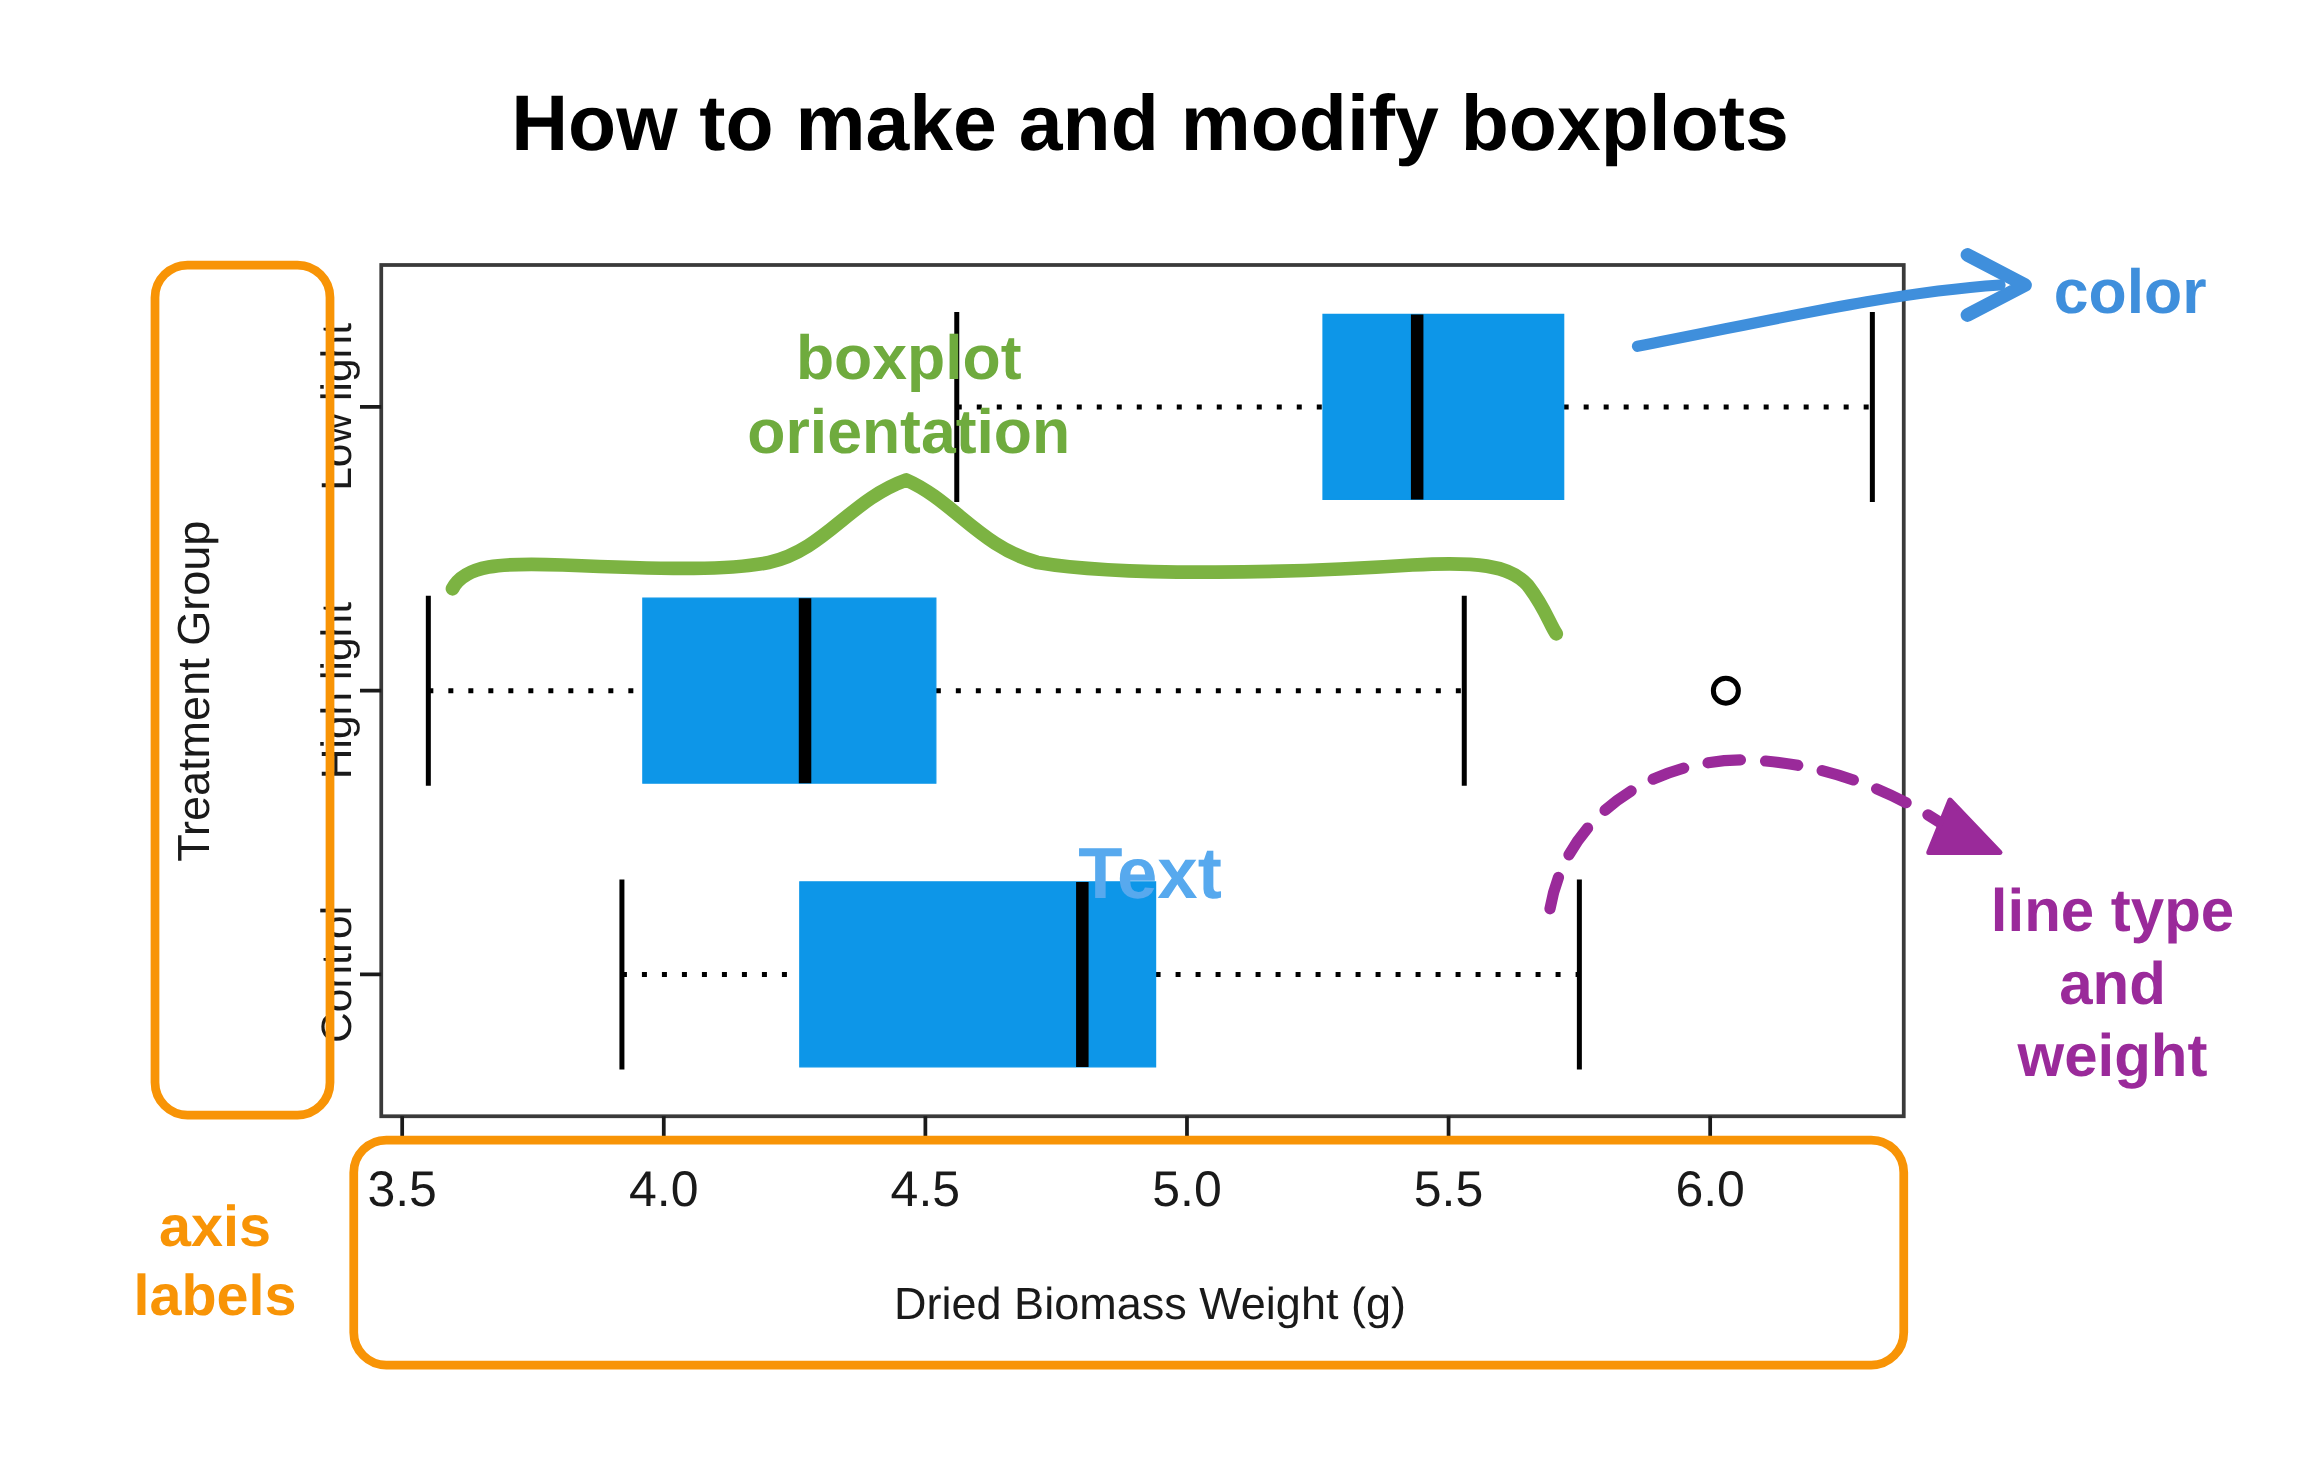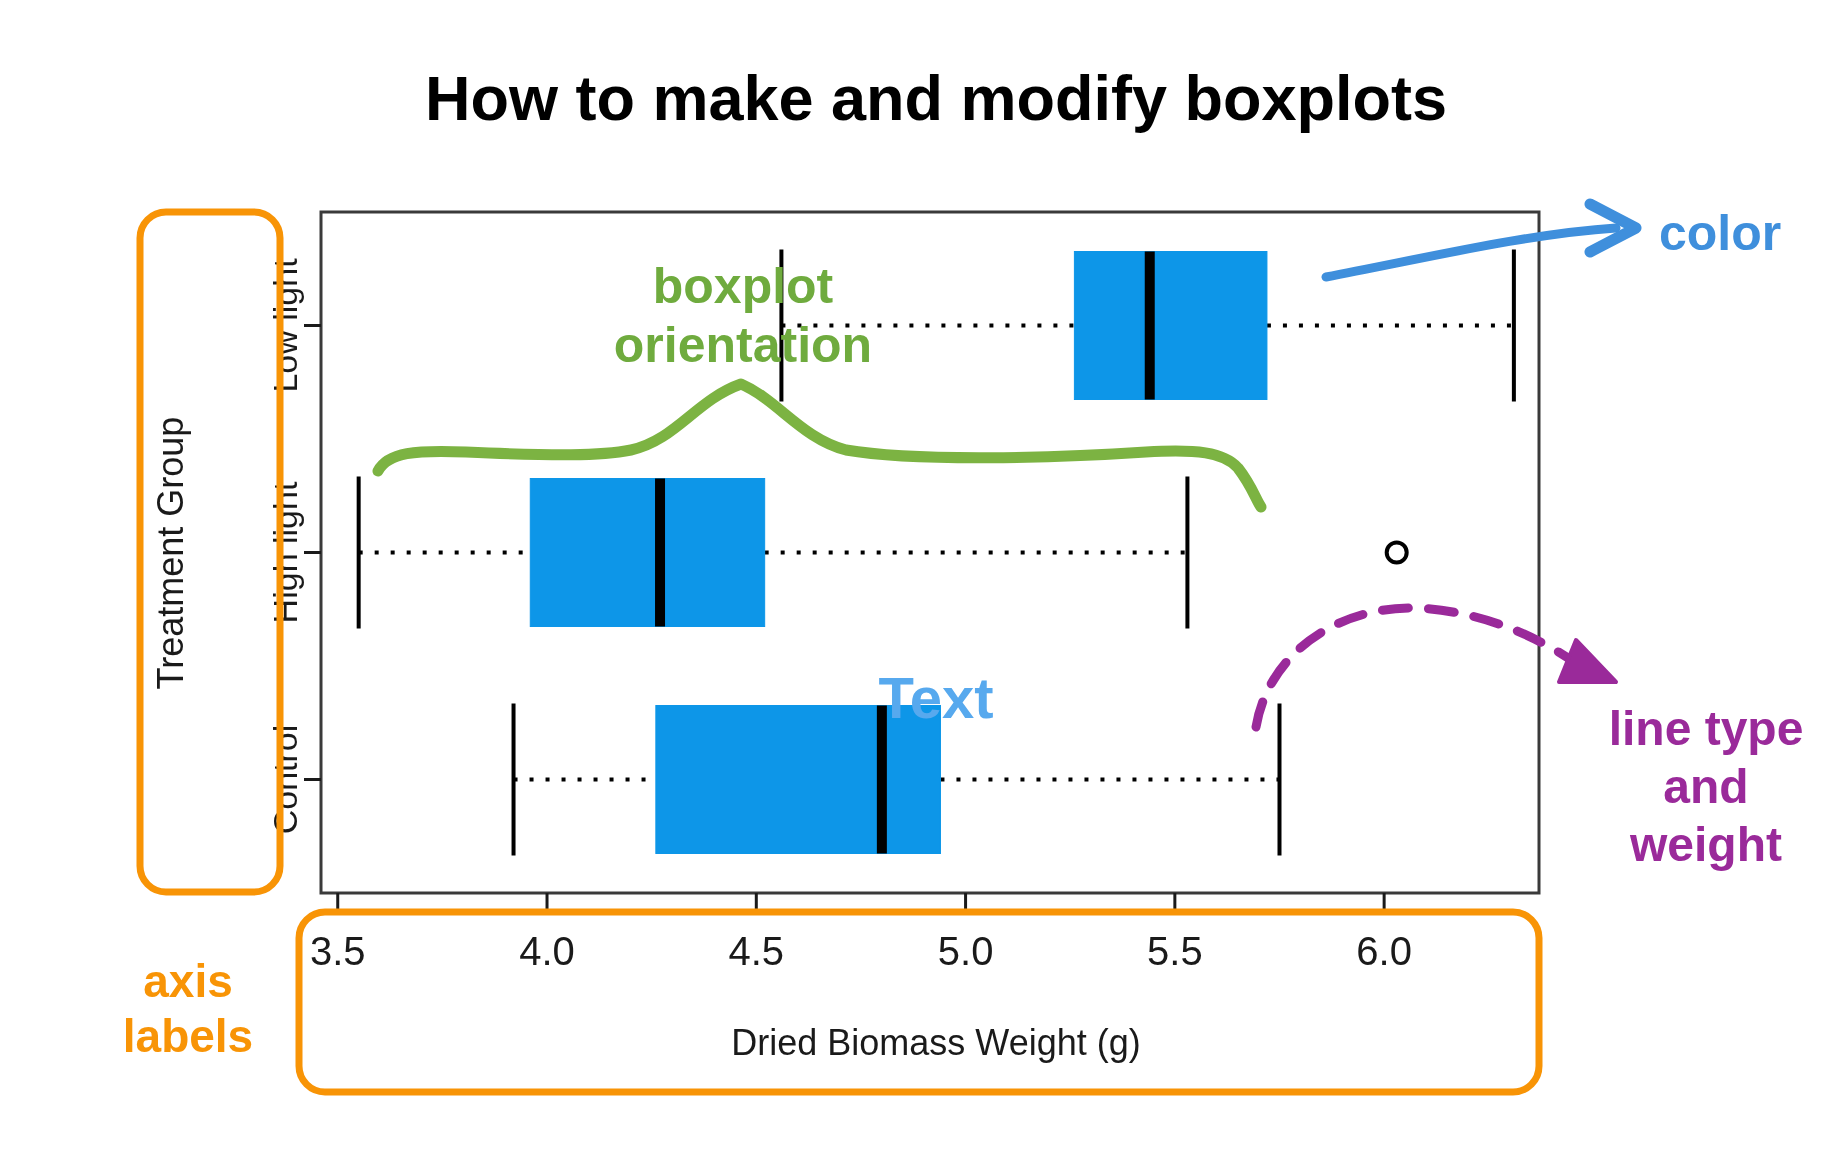--- a/index.html
+++ b/index.html
@@ -1,18 +1,18 @@
 <!DOCTYPE html>
 <html><head>
 <meta charset="utf-8">
 <style>
   html,body{margin:0;padding:0;background:#ffffff;}
   body{width:1843px;height:1173px;position:relative;overflow:hidden;
        font-family:"Liberation Sans",sans-serif;-webkit-font-smoothing:antialiased;}
-  #stage{position:absolute;left:16px;top:0;width:1502px;height:1173px;}
+  #stage{position:absolute;left:0;top:0;width:1502px;height:1173px;}
   svg{display:block;}
   .ttl{font-family:"Liberation Sans",sans-serif;font-weight:bold;}
 </style>
 </head>
 <body>
 
 <div id="stage">
   <svg width="1843" height="1173" viewBox="0 0 1843 1173">
 
     <text id="el-title" class="ttl" x="920" y="120" text-anchor="middle" font-size="63" fill="#000000">How to make and modify boxplots</text>

